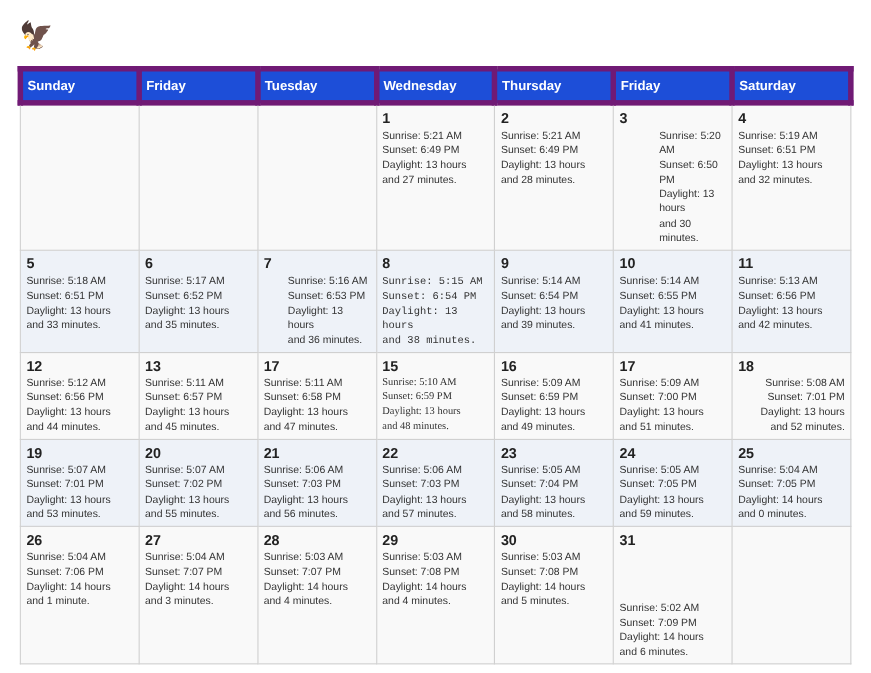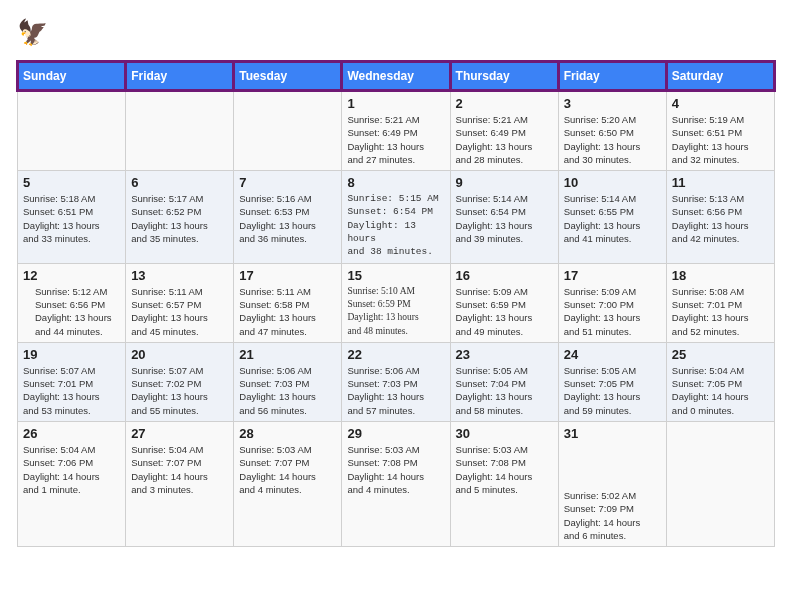--- a/index.html
+++ b/index.html
@@ -44,27 +44,27 @@
     .subtitle {
       font-size: 16px;
       color: #444;
     }
     table {
       width: 100%;
       border-collapse: collapse;
       margin-top: 8px;
     }
     thead tr th {
-      background: #3b82f6;
+      background: #1d4ed8;
       color: #fff;
       font-size: 12px;
       font-weight: bold;
       padding: 6px 4px;
       text-align: left;
-      border: 3px solid #701a75;
+      border: 5px solid #701a75;
     }
     tbody tr td {
       vertical-align: top;
       padding: 4px 5px;
       font-size: 10px;
       color: #222;
       border: 1px solid #d0d0d0;
       min-height: 80px;
       width: calc(100% / 7);
     }
@@ -131,21 +131,21 @@
         </td>
         <td>
           <span class="day-number">2</span>
           <div class="day-info" style="white-space: pre-line;">Sunrise: 5:21 AM
 Sunset: 6:49 PM
 Daylight: 13 hours
 and 28 minutes.</div>
         </td>
         <td>
           <span class="day-number">3</span>
-          <div class="day-info" style="white-space: pre-line;">Sunrise: 5:20 AM
+          <div class="day-info" style="white-space: pre-line; margin-left: 36px;">Sunrise: 5:20 AM
 Sunset: 6:50 PM
 Daylight: 13 hours
 and 30 minutes.</div>
         </td>
         <td>
           <span class="day-number">4</span>
           <div class="day-info" style="white-space: pre-line;">Sunrise: 5:19 AM
 Sunset: 6:51 PM
 Daylight: 13 hours
 and 32 minutes.</div>
@@ -161,21 +161,21 @@
         </td>
         <td>
           <span class="day-number">6</span>
           <div class="day-info" style="white-space: pre-line;">Sunrise: 5:17 AM
 Sunset: 6:52 PM
 Daylight: 13 hours
 and 35 minutes.</div>
         </td>
         <td>
           <span class="day-number">7</span>
-          <div class="day-info" style="white-space: pre-line;">Sunrise: 5:16 AM
+          <div class="day-info" style="white-space: pre-line; margin-left: 22px;">Sunrise: 5:16 AM
 Sunset: 6:53 PM
 Daylight: 13 hours
 and 36 minutes.</div>
         </td>
         <td>
           <span class="day-number">8</span>
           <div class="day-info" style="white-space: pre-line; font-family: Liberation Mono, monospace;">Sunrise: 5:15 AM
 Sunset: 6:54 PM
 Daylight: 13 hours
 and 38 minutes.</div>
@@ -198,21 +198,21 @@
           <span class="day-number">11</span>
           <div class="day-info" style="white-space: pre-line;">Sunrise: 5:13 AM
 Sunset: 6:56 PM
 Daylight: 13 hours
 and 42 minutes.</div>
         </td>
       </tr>
       <tr>
         <td>
           <span class="day-number">12</span>
-          <div class="day-info" style="white-space: pre-line; margin-left: 12px;">Sunrise: 5:12 AM
+          <div class="day-info" style="white-space: pre-line;">Sunrise: 5:12 AM
 Sunset: 6:56 PM
 Daylight: 13 hours
 and 44 minutes.</div>
         </td>
         <td>
           <span class="day-number">13</span>
           <div class="day-info" style="white-space: pre-line;">Sunrise: 5:11 AM
 Sunset: 6:57 PM
 Daylight: 13 hours
 and 45 minutes.</div>
@@ -240,21 +240,21 @@
         </td>
         <td>
           <span class="day-number">17</span>
           <div class="day-info" style="white-space: pre-line;">Sunrise: 5:09 AM
 Sunset: 7:00 PM
 Daylight: 13 hours
 and 51 minutes.</div>
         </td>
         <td>
           <span class="day-number">18</span>
-          <div class="day-info" style="white-space: pre-line;">Sunrise: 5:08 AM
+          <div class="day-info" style="white-space: pre-line; text-align: right;">Sunrise: 5:08 AM
 Sunset: 7:01 PM
 Daylight: 13 hours
 and 52 minutes.</div>
         </td>
       </tr>
       <tr>
         <td>
           <span class="day-number">19</span>
           <div class="day-info" style="white-space: pre-line;">Sunrise: 5:07 AM
 Sunset: 7:01 PM

